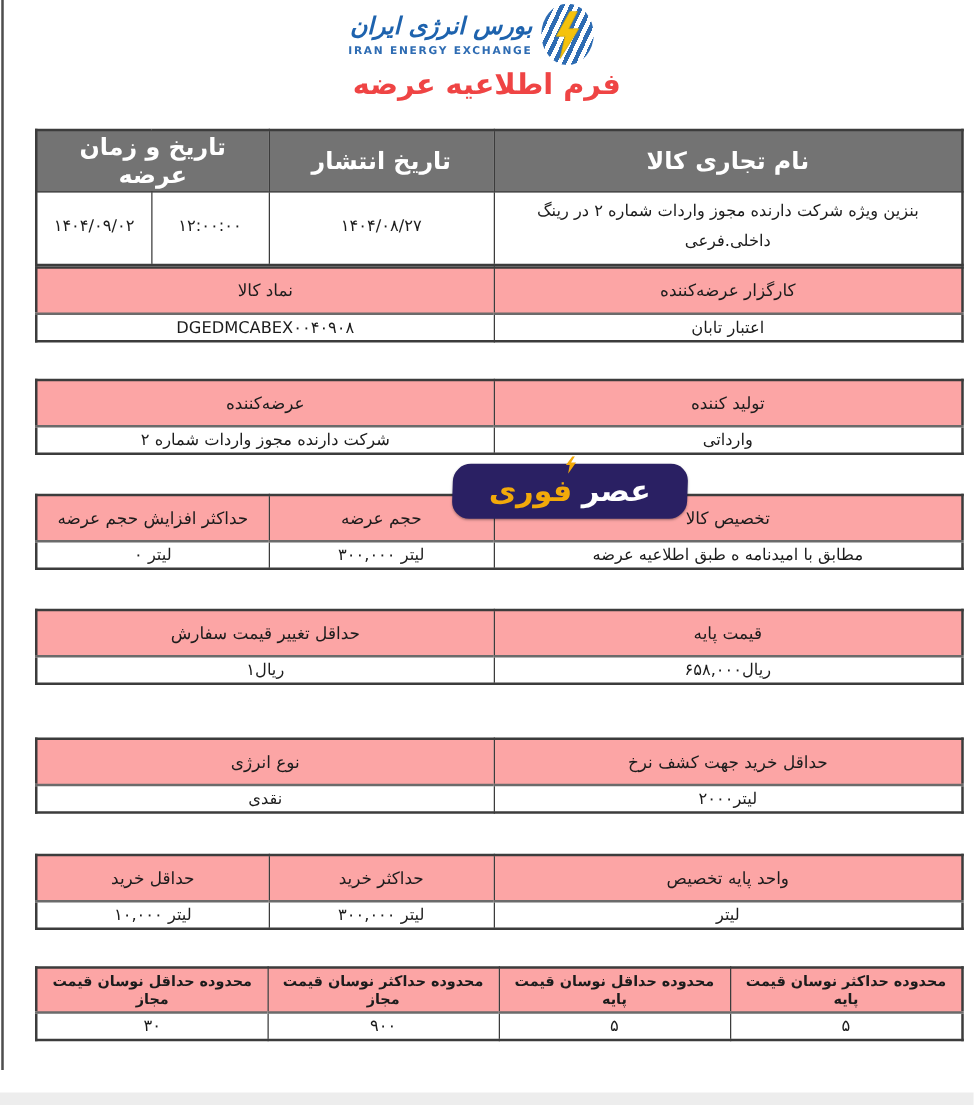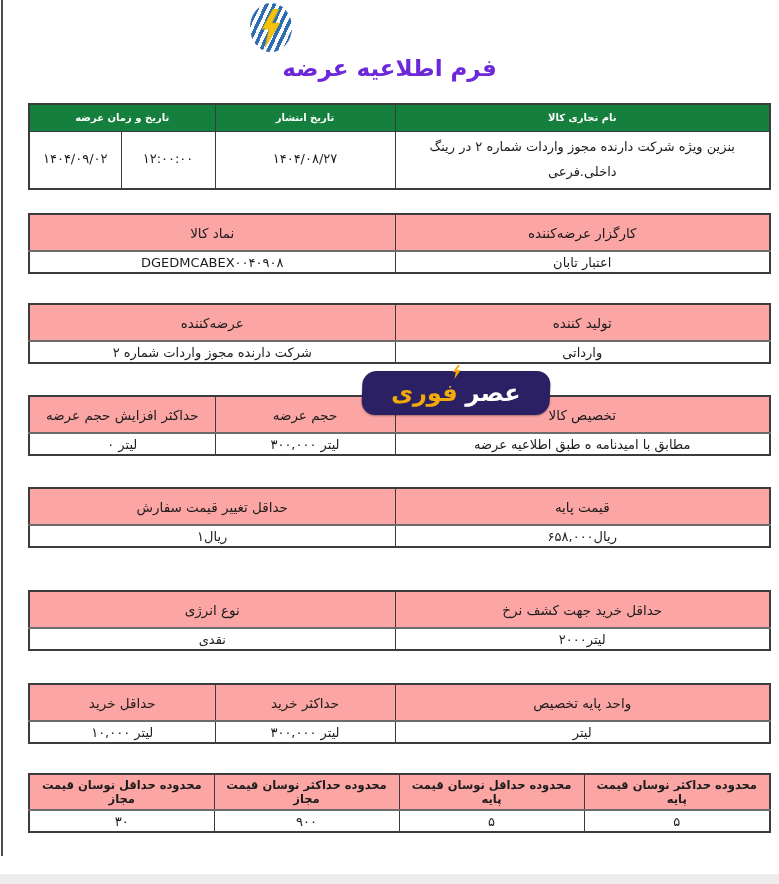--- a/index.html
+++ b/index.html
@@ -14,31 +14,31 @@
   
   .logo-wrap { position:absolute; top:3px; left:250px; display:flex; align-items:center; gap:7px; direction:ltr; }
   .logo-text { width:176px; text-align:right; }
   .logo-fa { color:#1e63ae; font-size:19px; font-weight:bold; font-style:italic; line-height:1.3; white-space:nowrap; }
   .logo-en { color:#2e6cb3; font-size:8.5px; font-weight:bold; letter-spacing:1.4px; white-space:nowrap; margin-top:2px; }
   .logo-mark { position:relative; width:42px; height:49px; border-radius:50%;
     background:repeating-linear-gradient(115deg, #2e6cb3 0 3.5px, #ffffff 3.5px 7px); }
   .logo-mark svg { position:absolute; left:50%; top:50%; transform:translate(-50%,-50%); }
 
   .page-title { position:absolute; top:55px; left:0; width:100%; text-align:center;
-    font-size:23px; font-weight:bold; color:#6d28d9; }
+    font-size:23px; font-weight:bold; color:#ef4444; }
 
   
   table { border-collapse:collapse; table-layout:fixed; width:741px; position:absolute; right:8px;
     border:2px solid #3c3c3c; background:#fff; }
   th, td { border:1px solid #3c3c3c; text-align:center; vertical-align:middle; padding:2px 8px; }
   th { background:#fca5a5; font-weight:normal; font-size:13.5px; height:37px; border-bottom:2px solid #6b6b6b; }
   td { background:#ffffff; font-size:13px; height:22px; }
 
   .t1 { top:103px; }
-  .t1 th { background:#15803d; color:#ffffff; font-weight:bold; height:27px; font-size:10px; border-bottom:1px solid #3c3c3c; }
+  .t1 th { background:#737373; color:#ffffff; font-weight:bold; height:27px; font-size:19px; border-bottom:1px solid #3c3c3c; }
   .t1 td { height:58px; line-height:1.9; }
   .t2 { top:213px; }
   .t3 { top:303px; }
   .t4 { top:395px; }
   .t5 { top:487px; }
   .t6 { top:590px; }
   .t7 { top:683px; }
   .t8 { top:773px; }
   .t8 th { font-weight:bold; font-size:11.5px; padding:2px 1px; height:36px;margin-top:48px; }
 
@@ -49,20 +49,24 @@
   .wm-white { color:#ffffff; font-size:24px; font-weight:bold; }
   .wm-yellow { color:#f2a90a; font-size:24px; font-weight:bold; }
   .wm-bolt { position:absolute; top:-7px; left:50%; transform:translateX(-50%); }
 </style>
 </head>
 <body>
 
 <div class="edge-line"></div>
 
 <div class="logo-wrap">
+  <div class="logo-text">
+    <div class="logo-fa">بورس انرژی ایران</div>
+    <div class="logo-en">IRAN ENERGY EXCHANGE</div>
+  </div>
   <div class="logo-mark">
     <svg width="22" height="38" viewBox="0 0 22 38">
       <polygon points="13,0 2,20 9,20 5,38 20,14 12,14 19,0" fill="#f5c20c" stroke="#caa10a" stroke-width="0.6"></polygon>
     </svg>
   </div>
 </div>
 
 <div class="page-title">فرم اطلاعیه عرضه</div>
 
 <table class="t1">

